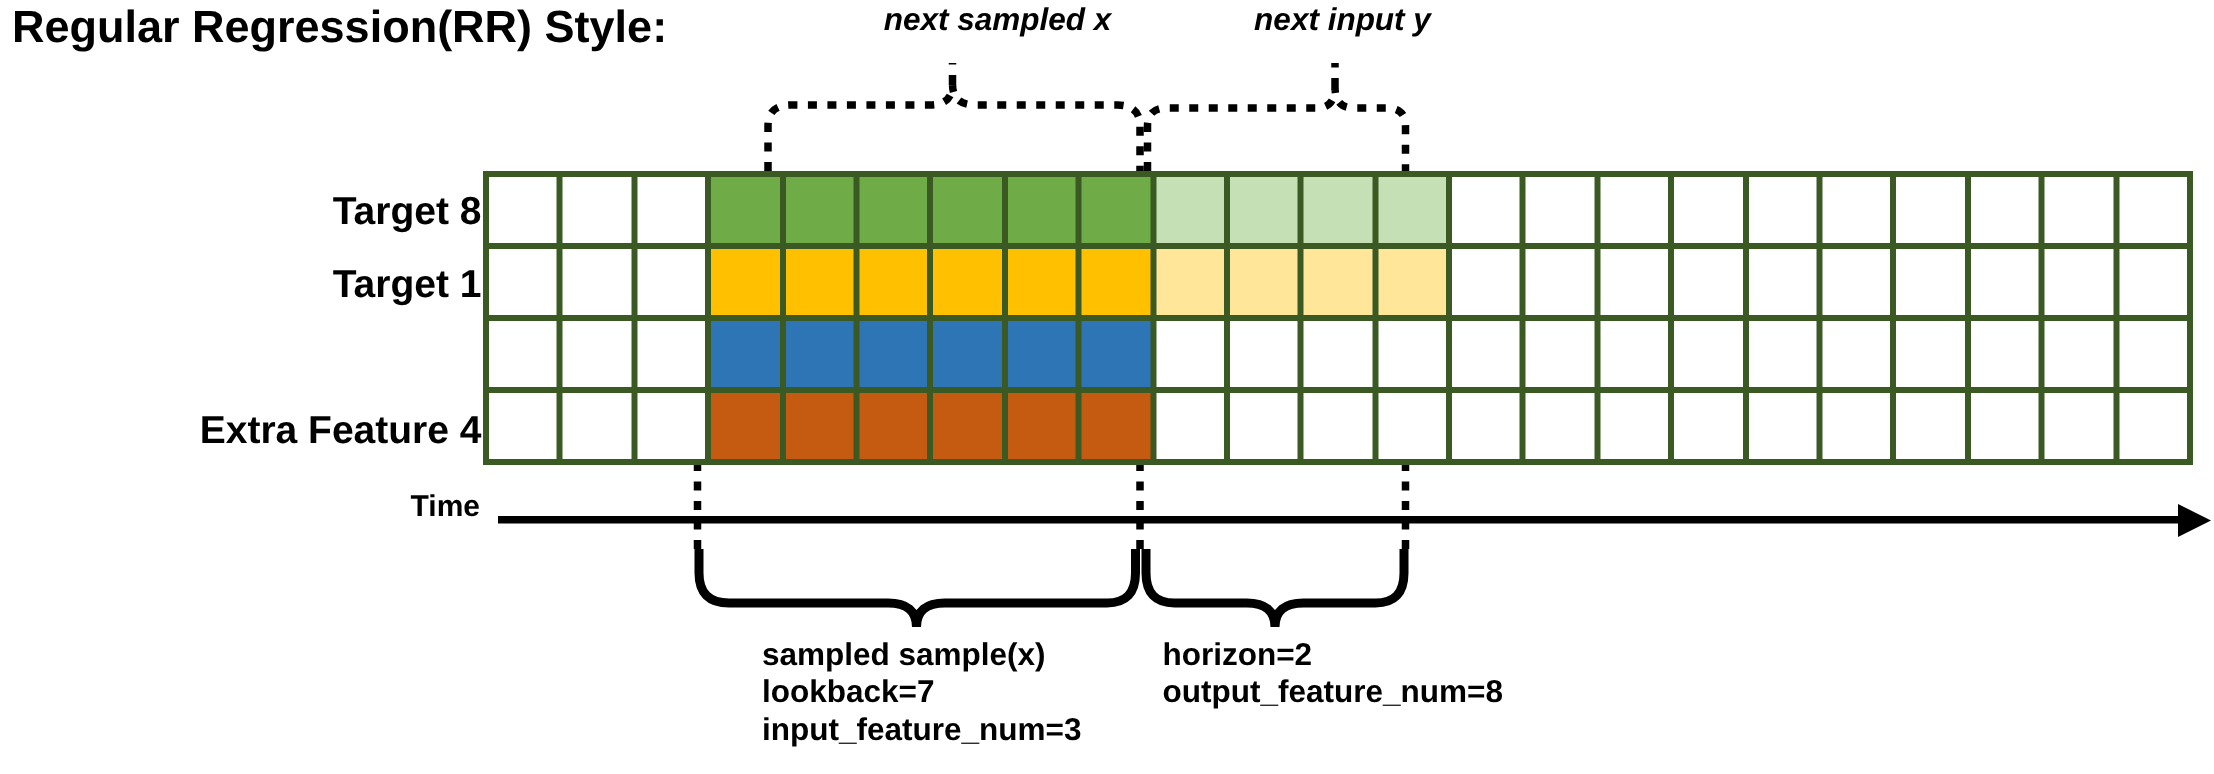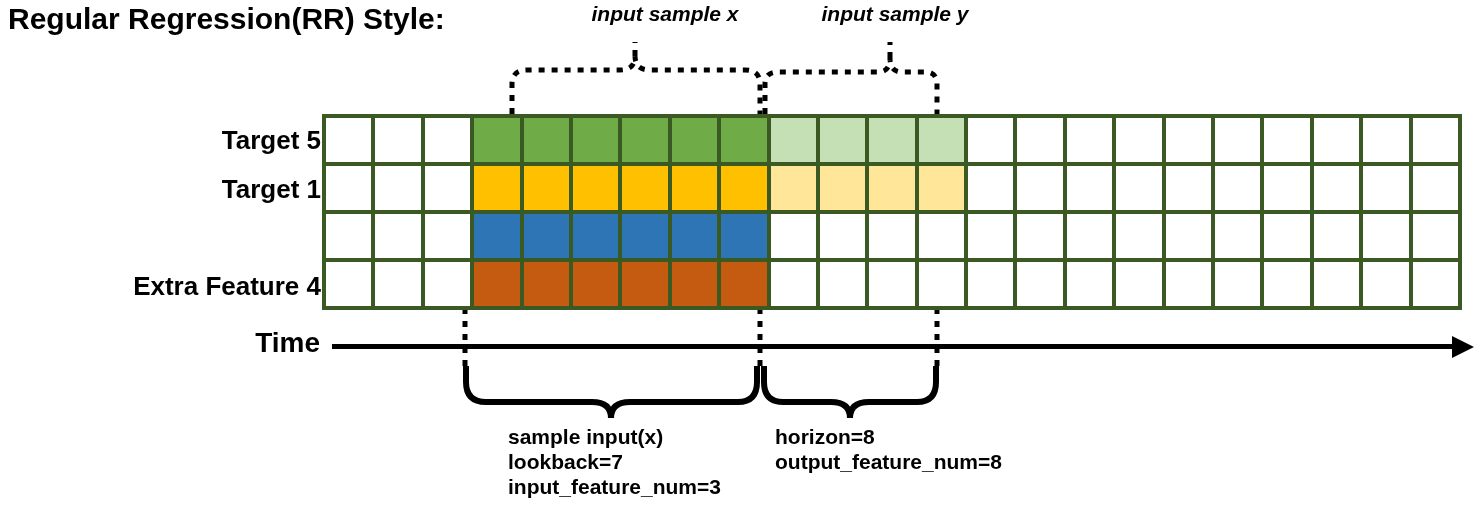--- a/index.html
+++ b/index.html
@@ -69,21 +69,21 @@
     height: 100%;
   }
 
   
   .time-label {
     position: absolute;
     left: 200px;
     top: 327px;
     width: 120px;
     text-align: right;
-    font-size: 28px;
+    font-size: 20px;
     font-weight: 700;
     white-space: nowrap;
   }
   .time-axis {
     position: absolute;
     left: 332px;
     top: 344px;
     width: 1128px;
     height: 5px;
     background: #000;
@@ -127,22 +127,22 @@
     pointer-events: none;
   }
 </style>
 </head>
 <body>
 
 <div id="stage">
 
   <div class="title">Regular Regression(RR) Style:</div>
 
-  <div class="top-note" style="left:560px; width:210px;">input sample x</div>
-  <div class="top-note" style="left:790px; width:210px;">input sample y</div>
+  <div class="top-note" style="left:560px; width:210px;">next sampled x</div>
+  <div class="top-note" style="left:790px; width:210px;">next input y</div>
 
   <svg class="overlay" viewBox="0 0 1476 516">
 
     <g fill="none" stroke="#000" stroke-width="5" stroke-linecap="butt" stroke-dasharray="6 7">
       <path d="M 512,114 L 512,84 Q 512,70 527,70 L 620,70 Q 635,70 635,56 Q 635,70 650,70 L 745,70 Q 760,70 760,84 L 760,114"></path>
       <path d="M 635,56 L 635,42"></path>
     </g>
 
     <g fill="none" stroke="#000" stroke-width="5" stroke-linecap="butt" stroke-dasharray="6 7">
       <path d="M 765,114 L 765,84 Q 765,72 778,72 L 878,72 Q 890,72 890,58 Q 890,72 902,72 L 925,72 Q 937,72 937,84 L 937,114"></path>
@@ -157,21 +157,21 @@
 
     <g fill="none" stroke="#000" stroke-width="6" stroke-linecap="butt">
       <path d="M 466,366 L 466,382 Q 466,402 486,402 L 592,402 Q 611,402 611,418 Q 611,402 630,402 L 738,402 Q 757,402 757,382 L 757,366"></path>
     </g>
 
     <g fill="none" stroke="#000" stroke-width="6" stroke-linecap="butt">
       <path d="M 764,366 L 764,382 Q 764,402 783,402 L 831,402 Q 850,402 850,418 Q 850,402 869,402 L 917,402 Q 936,402 936,382 L 936,366"></path>
     </g>
   </svg>
 
-  <div class="row-label" style="top:125px;">Target 5</div>
+  <div class="row-label" style="top:125px;">Target 8</div>
   <div class="row-label" style="top:174px;">Target 1</div>
   <div class="row-label" style="top:271px;">Extra Feature 4</div>
 
   <div id="grid" style="grid-template-columns: repeat(23, 1fr); grid-template-rows: repeat(4, 1fr); background: rgb(59, 90, 35);">
       <div class="cell" style="background: rgb(255, 255, 255);"></div>
       <div class="cell" style="background: rgb(255, 255, 255);"></div>
       <div class="cell" style="background: rgb(255, 255, 255);"></div>
       <div class="cell" style="background: rgb(111, 171, 70);"></div>
       <div class="cell" style="background: rgb(111, 171, 70);"></div>
       <div class="cell" style="background: rgb(111, 171, 70);"></div>
@@ -261,22 +261,22 @@
       <div class="cell" style="background: rgb(255, 255, 255);"></div>
       <div class="cell" style="background: rgb(255, 255, 255);"></div>
       <div class="cell" style="background: rgb(255, 255, 255);"></div>
     </div>
 
   <div class="time-label">Time</div>
   <div class="time-axis"></div>
   <div class="time-arrow"></div>
 
   <div class="bot-note" style="left:508px; top:424px;">
-    <div>sample input(x)</div>
+    <div>sampled sample(x)</div>
     <div>lookback=7</div>
     <div>input_feature_num=3</div>
   </div>
   <div class="bot-note" style="left:775px; top:424px;">
-    <div>horizon=8</div>
+    <div>horizon=2</div>
     <div>output_feature_num=8</div>
   </div>
 
 </div>
 
 </body></html>

